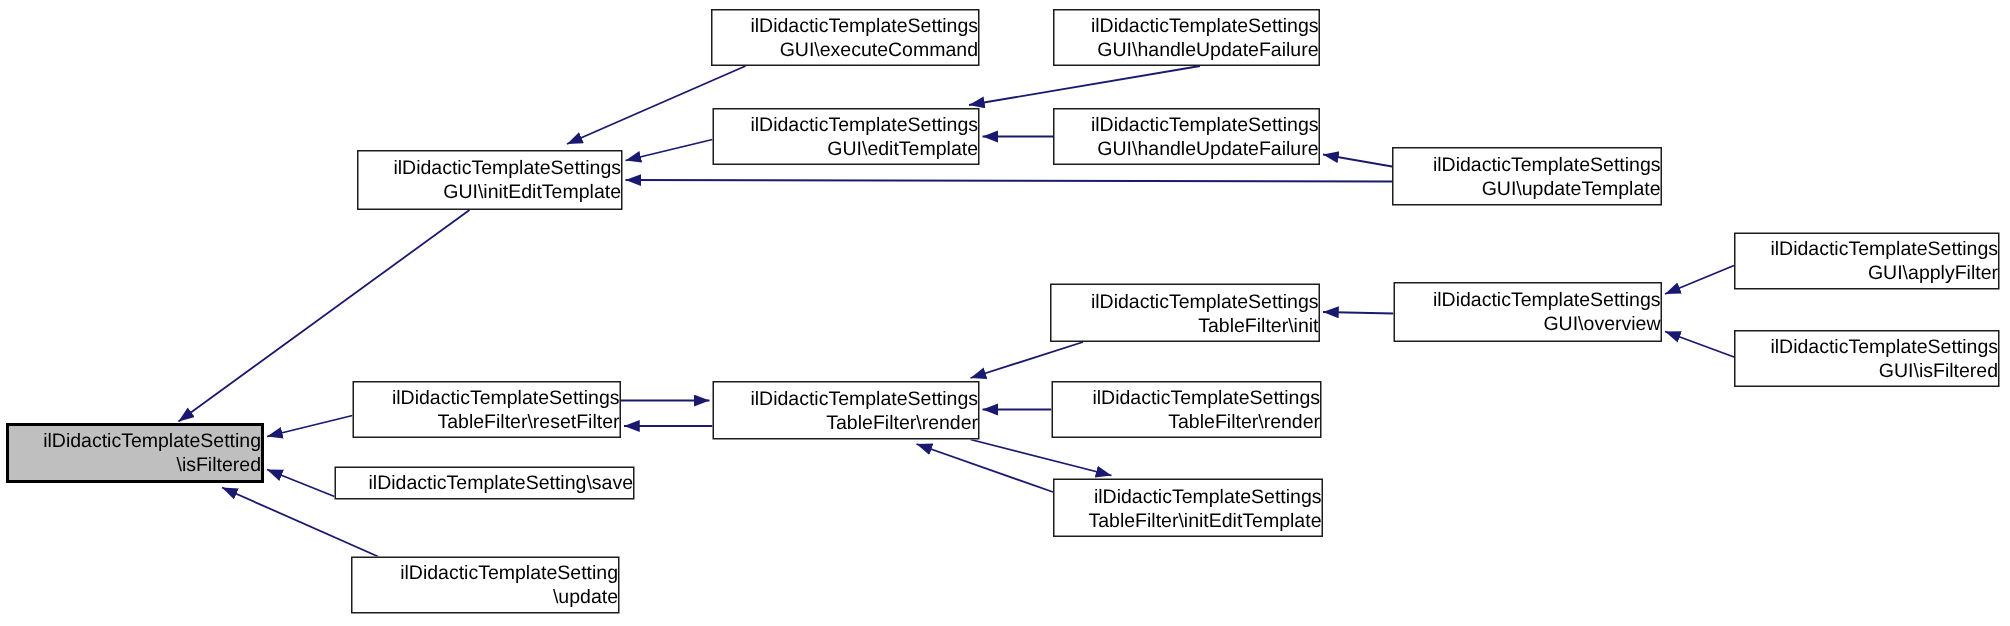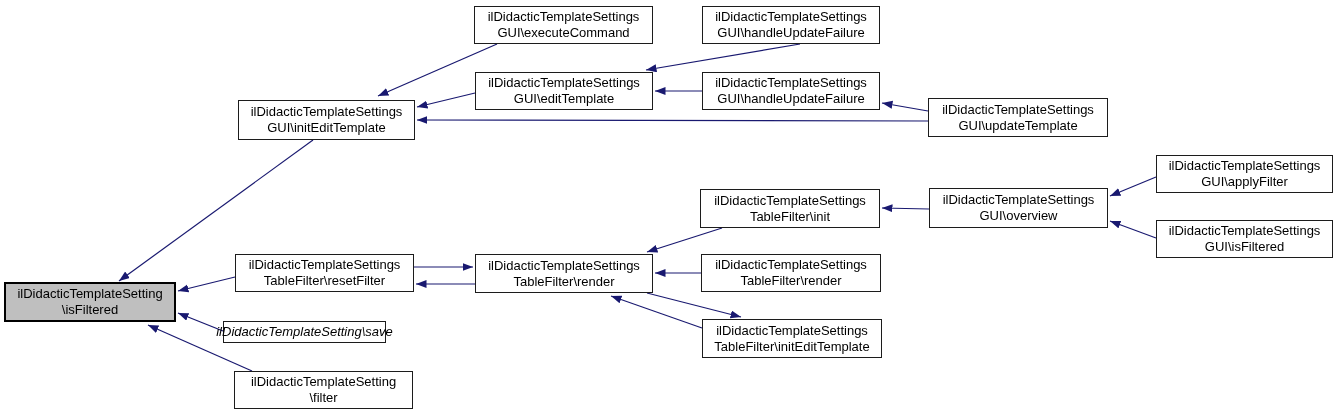--- a/index.html
+++ b/index.html
@@ -21,21 +21,21 @@
     top: 0;
     z-index: 1;
   }
   .node {
     position: absolute;
     box-sizing: border-box;
     background: #ffffff;
     border: 1px solid #1c1c1c;
     display: flex;
     flex-direction: column;
-    align-items: center;
+    align-items: flex-end;
     justify-content: center;
     text-align: center;
     color: #000000;
     font-size: 13px;
     line-height: 16px;
     white-space: nowrap;
     z-index: 2;
     cursor: pointer;
   }
   .node.focal {
@@ -131,20 +131,20 @@
       <span class="node-line">TableFilter\initEditTemplate</span>
     </div>
     <div class="node" style="left: 235px; top: 254px; width: 179px; height: 38px;">
       <span class="node-line">ilDidacticTemplateSettings</span>
       <span class="node-line">TableFilter\resetFilter</span>
     </div>
     <div class="node focal" style="left: 4px; top: 282px; width: 172px; height: 40px;">
       <span class="node-line">ilDidacticTemplateSetting</span>
       <span class="node-line">\isFiltered</span>
     </div>
-    <div class="node" style="left: 223px; top: 321px; width: 163px; height: 22px; font-style: italic;">
+    <div class="node" style="left: 223px; top: 311px; width: 200px; height: 22px;">
       <span class="node-line">ilDidacticTemplateSetting\save</span>
     </div>
     <div class="node" style="left: 234px; top: 371px; width: 179px; height: 38px;">
       <span class="node-line">ilDidacticTemplateSetting</span>
-      <span class="node-line">\filter</span>
+      <span class="node-line">\update</span>
     </div>
   </div>
 
 </body></html>

